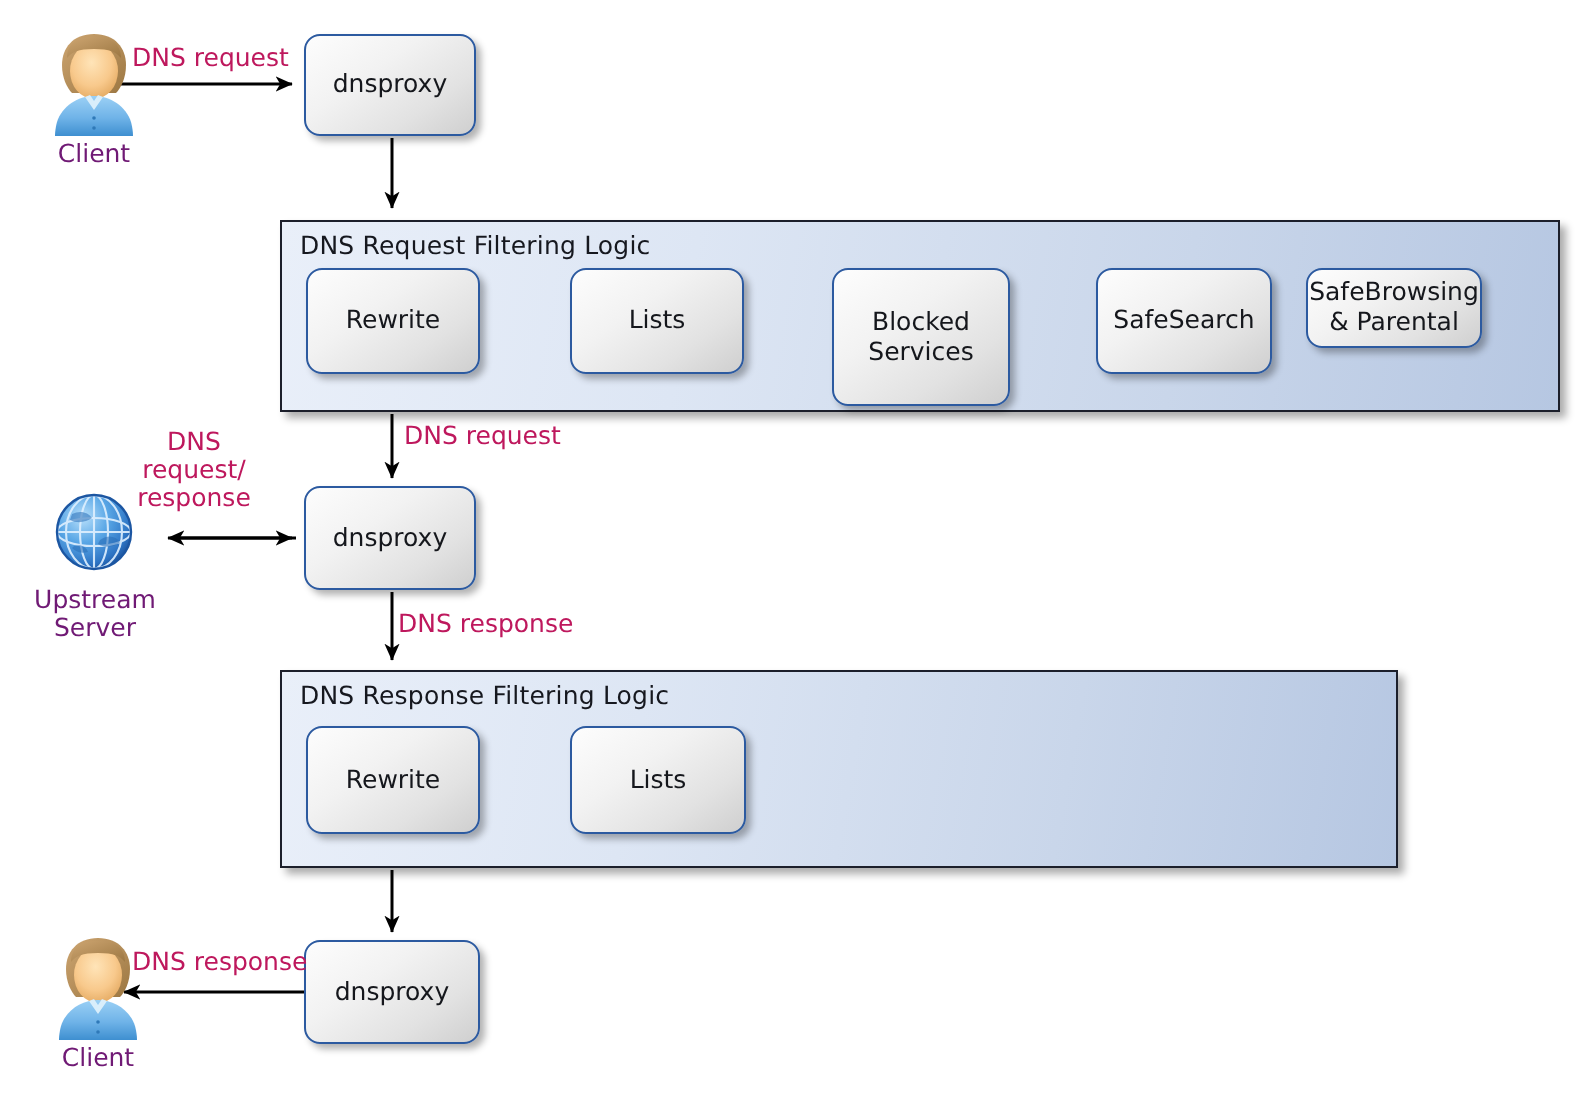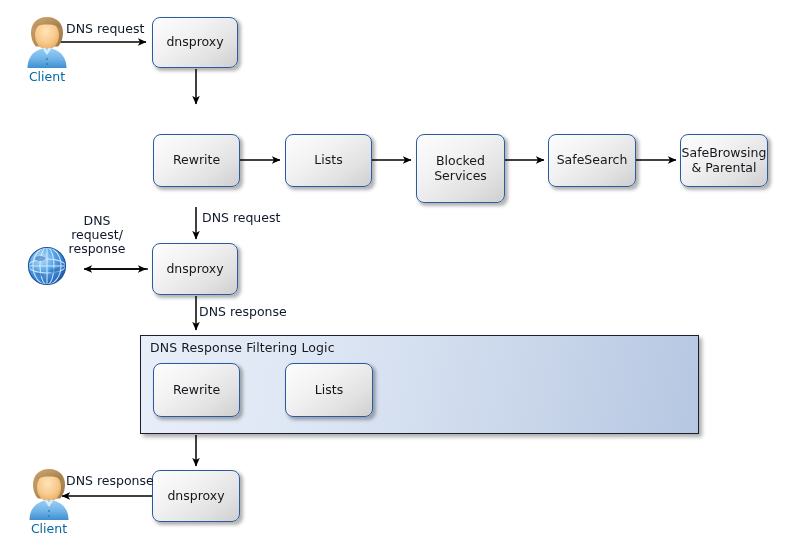--- a/index.html
+++ b/index.html
@@ -44,31 +44,31 @@
     color:#15171c;
     line-height:1.18;
     padding:2px;
   }
   .node span{display:block;}
 
   
   .elabel{
     position:absolute;
     font-size:12.5px;
-    color:#0f172a;
+    color:#be185d;
     white-space:pre;
     line-height:1.12;
   }
   .elabel.center{text-align:center;}
 
   
   .actor-cap{
     position:absolute;
     font-size:12.5px;
-    color:#0369a1;
+    color:#701a75;
     text-align:center;
     line-height:1.12;
     white-space:pre;
   }
   .actor-icon{position:absolute;}
 </style>
 </head>
 <body>
 
 <div id="stage">
@@ -153,20 +153,22 @@
         <line x1="23" y1="4.5" x2="23" y2="41.5"></line>
       </g>
       <g fill="#2a6fb8" opacity="0.55">
         <path d="M12 14 c4 -2 8 -1 10 2 c-3 2 -7 3 -11 1 Z"></path>
         <path d="M26 27 c4 -3 8 -2 10 1 c-3 3 -8 3 -11 1 Z"></path>
         <path d="M13 30 c3 -1 6 0 7 3 c-3 1 -6 0 -8 -2 Z"></path>
       </g>
       <circle cx="23" cy="23" r="18.5" fill="none" stroke="#1c56a2" stroke-width="1.2"></circle>
     </svg>
   </div>
+  <div class="actor-cap" style="left: 5px; top: 293px; width: 85px; white-space: pre-line;">Upstream
+Server</div>
 
   <div class="actor-icon" style="left:24px;top:466px;">
     <svg width="50" height="56" viewBox="0 0 50 56">
       <path d="M25 3 C14.5 3 9 10 9 18.5 C9 25 11.5 30 14 32.5 L36 32.5 C38.5 30 41 25 41 18.5 C41 10 35.5 3 25 3 Z" fill="url(#hairG)"></path>
       <ellipse cx="25" cy="21.5" rx="12" ry="14" fill="url(#skinG)"></ellipse>
       <path d="M11.5 15 C11.5 7.5 17 4.5 25 4.5 C33 4.5 38.5 7.5 38.5 15 C36 12 33 10.5 25 10.5 C17 10.5 14 12 11.5 15 Z" fill="url(#hairG)"></path>
       <path d="M25 34 C17 34 9 39 6.5 47 C5.8 49.5 5.5 52 5.5 54 L44.5 54 C44.5 52 44.2 49.5 43.5 47 C41 39 33 34 25 34 Z" fill="url(#shirtG)"></path>
       <path d="M20.5 34.5 L25 41 L29.5 34.5 L27 33.5 L25 36.5 L23 33.5 Z" fill="#d9eefb"></path>
       <circle cx="25" cy="45" r="0.9" fill="#2f79b8"></circle>
       <circle cx="25" cy="50" r="0.9" fill="#2f79b8"></circle>
@@ -179,35 +181,38 @@
   </div>
 
   <div class="node" style="left:152px;top:243px;width:86px;height:52px;">
     <span>dnsproxy</span>
   </div>
 
   <div class="node" style="left:152px;top:470px;width:88px;height:52px;">
     <span>dnsproxy</span>
   </div>
 
+  <div class="panel" style="left:140px;top:110px;width:640px;height:96px;">
+    <div class="panel-title">DNS Request Filtering Logic</div>
+  </div>
 
   <div class="node" style="left:153px;top:134px;width:87px;height:53px;">
     <span>Rewrite</span>
   </div>
   <div class="node" style="left:285px;top:134px;width:87px;height:53px;">
     <span>Lists</span>
   </div>
   <div class="node" style="left:416px;top:134px;width:89px;height:69px;">
     <span class="ml" style="white-space: pre-line;">Blocked
 Services</span>
   </div>
   <div class="node" style="left:548px;top:134px;width:88px;height:53px;">
     <span>SafeSearch</span>
   </div>
-  <div class="node" style="left:680px;top:134px;width:88px;height:53px;">
+  <div class="node" style="left:653px;top:134px;width:88px;height:40px;">
     <span class="ml" style="white-space: pre-line;">SafeBrowsing
 &amp; Parental</span>
   </div>
 
   <div class="panel" style="left:140px;top:335px;width:559px;height:99px;">
     <div class="panel-title">DNS Response Filtering Logic</div>
   </div>
 
   <div class="node" style="left:153px;top:363px;width:87px;height:54px;">
     <span>Rewrite</span>

